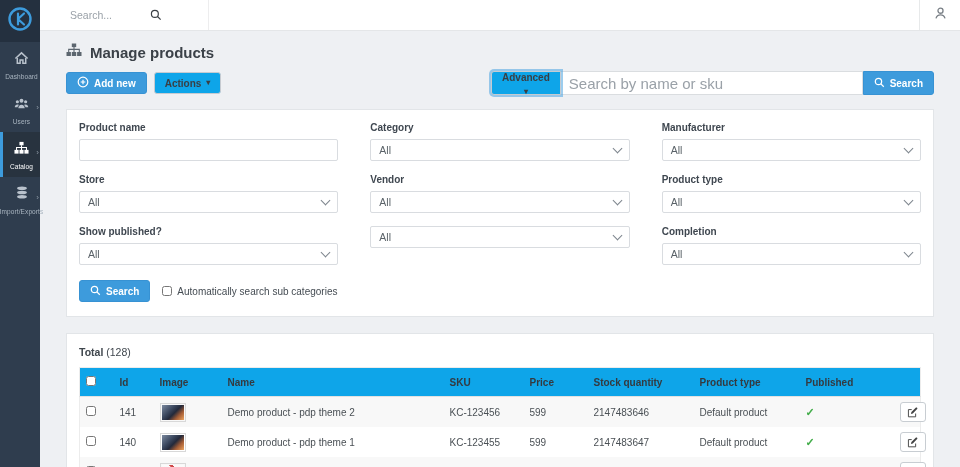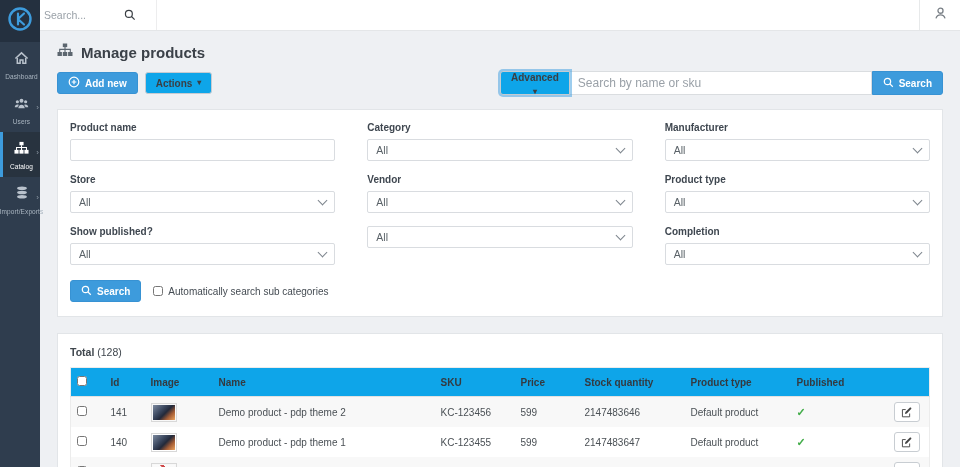--- a/index.html
+++ b/index.html
@@ -12,44 +12,44 @@
   .nav-item{position:relative;display:flex;flex-direction:column;align-items:center;
             padding:9px 0 7px;border-left:3px solid transparent;box-sizing:border-box;cursor:pointer;}
   .nav-item.active{background:#28333f;border-left-color:#3d9bdc;}
   .nav-label{font-size:6.5px;color:#a9b5c0;margin-top:4px;letter-spacing:.1px;}
   .nav-item.active .nav-label{color:#fff;}
   .nav-chev{position:absolute;right:1px;top:38%;color:#8d99a5;font-size:8px;line-height:1;}
 
   
   .main{flex:1;display:flex;flex-direction:column;min-width:0;}
   .topbar{height:30px;background:#fff;border-bottom:1px solid #e4e6e8;display:flex;align-items:stretch;flex-shrink:0;}
-  .topbar-search{display:flex;align-items:center;padding:0 2px;border-right:1px solid #ededee;width:112px;}
+  .topbar-search{display:flex;align-items:center;padding:0 28px;border-right:1px solid #ededee;width:112px;}
   .topbar-search input{border:none;outline:none;font-size:10.5px;width:78px;color:#444;background:transparent;}
   .topbar-search input::placeholder{color:#9aa1a8;}
   .tb-mag{color:#3a3f44;display:flex;}
   .topbar-user{margin-left:auto;border-left:1px solid #e7e9ea;width:40px;display:flex;align-items:center;justify-content:center;cursor:pointer;}
 
-  .content{flex:1;padding:0 17px;overflow:hidden;}
+  .content{flex:1;padding:0 26px;overflow:hidden;}
 
   .page-title-row{display:flex;align-items:center;gap:8px;margin-top:12px;color:#5c666f;}
   .page-title{font-size:15px;font-weight:bold;color:#3b4148;margin:0;}
 
   
   .toolbar{display:flex;align-items:center;margin-top:10px;}
   .btn{display:inline-flex;align-items:center;gap:5px;height:22px;padding:0 10px;border-radius:3px;
        font-size:10px;font-weight:bold;cursor:pointer;border:1px solid transparent;box-sizing:border-box;
        font-family:"Liberation Sans",sans-serif;}
   .btn-primary{background:#3d9bdc;color:#fff;border-color:#3792d3;}
   .btn-default{background:#0ea5e9;color:#3a3f44;border-color:#c6cbd1;}
   .btn + .btn{margin-left:7px;}
   .caret{font-size:8px;line-height:1;}
   .toolbar-right{margin-left:auto;display:flex;width:443px;}
   .btn-advanced{height:24px;border-radius:3px 0 0 3px;box-shadow:0 0 0 2px rgba(77,164,224,.55);position:relative;z-index:1;flex-direction:column;}
   .search-main{flex:1;height:24px;box-sizing:border-box;border:1px solid #dadde0;border-left:none;
-               padding:0 8px;font-size:12px;color:#444;outline:none;min-width:0;}
+               padding:0 8px;font-size:15px;color:#444;outline:none;min-width:0;}
   .search-main::placeholder{color:#9aa1a8;}
   .btn-search-top{height:24px;border-radius:0 3px 3px 0;}
 
   
   .filter-card{margin-top:14px;background:#fff;border:1px solid #e2e5e8;padding:12px 12px 14px;}
   .filter-grid{display:grid;grid-template-columns:repeat(3,1fr);column-gap:32px;row-gap:13px;}
   .field-label{display:block;font-size:10px;font-weight:bold;color:#3f4750;margin-bottom:6px;}
   .control{height:22px;box-sizing:border-box;border:1px solid #d9dce0;border-radius:2px;background:#fff;
            display:flex;align-items:center;padding:0 8px;font-size:10.5px;color:#5a6268;}
   .control input{border:none;outline:none;width:100%;font-size:10.5px;color:#444;background:transparent;}

